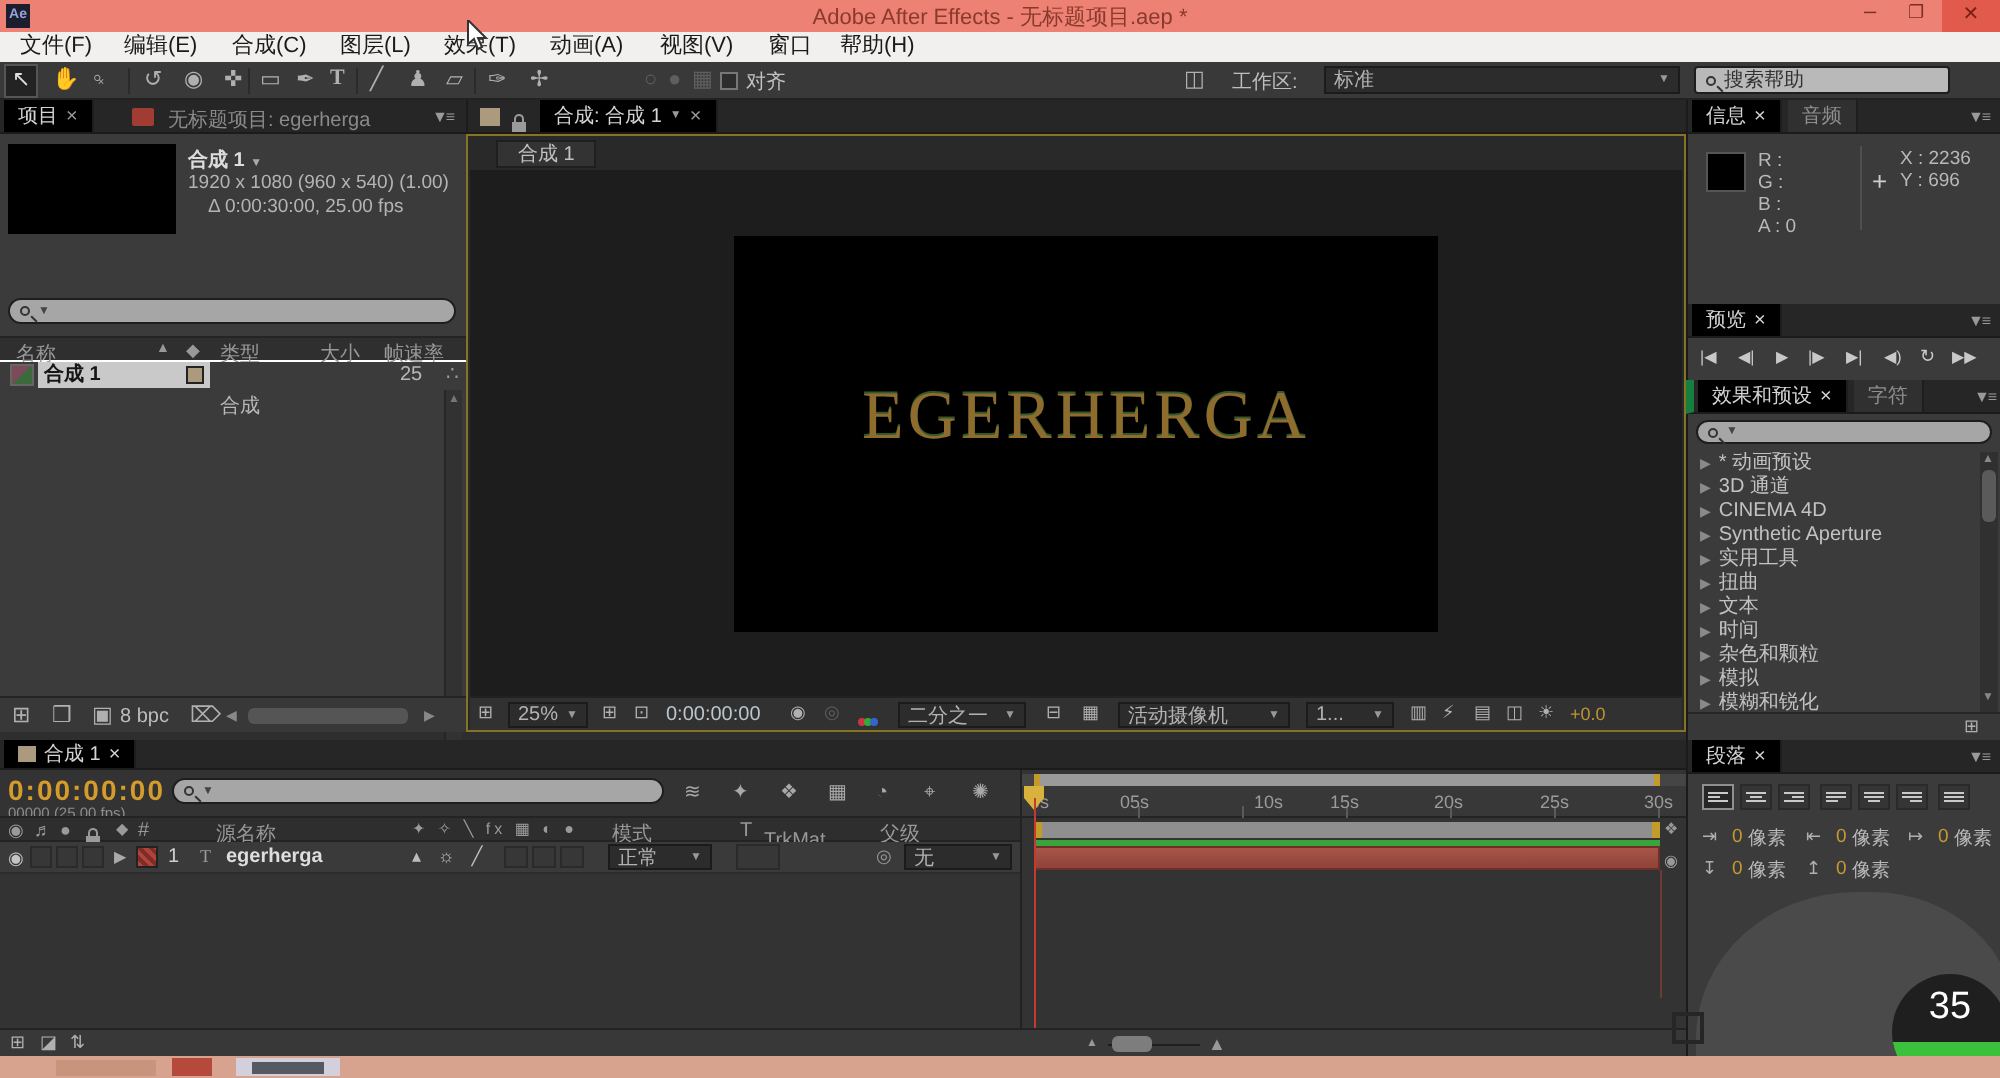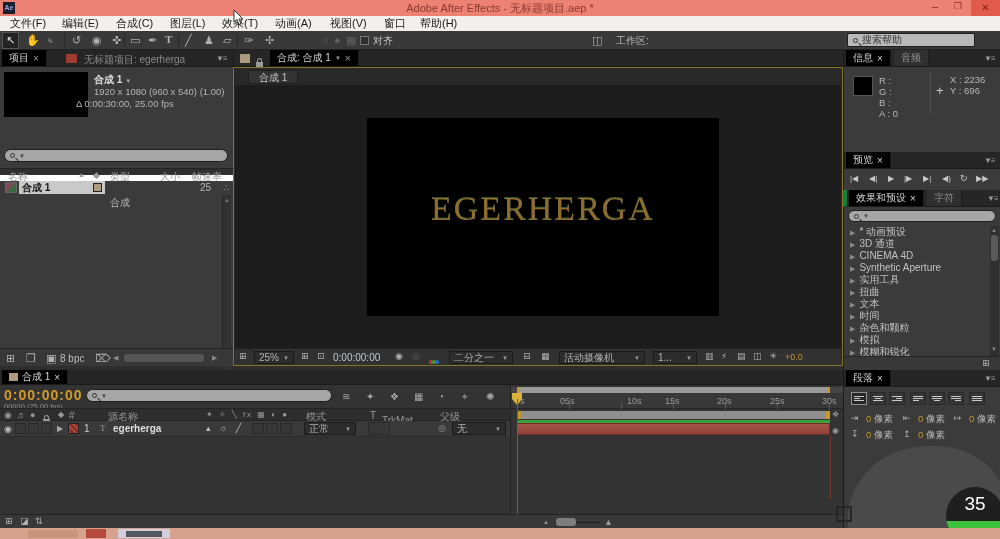--- a/index.html
+++ b/index.html
@@ -83,20 +83,24 @@
     <div class="a" style="left:237px;top:3px;width:1px;height:13px;background:#2a2a2a"></div>
     <span class="a ic" style="left:244px;top:4px">✑</span>
     <span class="a ic" style="left:265px;top:4px">✢</span>
     <span class="a ic dim" style="left:322px;top:4px">○</span>
     <span class="a ic dim" style="left:334px;top:4px">●</span>
     <span class="a ic dim" style="left:346px;top:4px">▦</span>
     <div class="a" style="left:360px;top:5px;width:9px;height:9px;border:1px solid #777;background:#2d2d2d"></div>
     <span class="a" style="left:373px;top:3px;font-size:10px;color:#c2c2c2">对齐</span>
     <span class="a ic" style="left:592px;top:4px">◫</span>
     <span class="a" style="left:616px;top:3px;font-size:10px;color:#bdbdbd">工作区:</span>
+    <div class="a dd" style="left:662px;top:2px;width:178px;height:14px">
+      <span>标准</span>
+      <span class="car">▼</span>
+    </div>
     <div class="a fld" style="left:847px;top:2px;width:128px;height:14px;border-radius:2px;background:#b9b9b9">
       <span class="mag"></span>
       <span style="font-size:10px;color:#333">搜索帮助</span>
     </div>
   </div>
 
   <div class="a strip" style="left:0;top:50px;width:233px;height:17px">
     <span class="tab on" style="margin-left:2px">
       <span>项目</span>
       <span style="color:#9a9a9a">×</span>
@@ -105,26 +109,26 @@
     <span class="a" style="left:84px;top:3px;font-size:10px;color:#8a8a8a">无标题项目: egerherga</span>
     <span class="a pm" style="left:216px;top:4px">▼≡</span>
   </div>
   <div class="a" style="left:0;top:67px;width:233px;height:281px;background:#3b3b3b">
     <div class="a" style="left:4px;top:5px;width:84px;height:45px;background:#000"></div>
     <div class="a" style="left:94px;top:6px;font-size:10px;font-weight:bold;color:#dcdcdc">
       <span>合成 1</span>
       <span class="car" style="color:#aaa">▼</span>
     </div>
     <div class="a" style="left:94px;top:19px;font-size:9.5px;color:#b4b4b4">1920 x 1080  (960 x 540) (1.00)</div>
-    <div class="a" style="left:76px;top:31px;font-size:9.5px;color:#b4b4b4">Δ 0:00:30:00, 25.00 fps</div>
+    <div class="a" style="left:104px;top:31px;font-size:9.5px;color:#b4b4b4">Δ 0:00:30:00, 25.00 fps</div>
     <div class="a fld" style="left:4px;top:82px;width:224px;height:13px">
       <span class="mag"></span>
       <span class="car">▼</span>
     </div>
-    <div class="a" style="left:0;top:101px;width:233px;height:13px;background:#2f2f2f;border-top:1px solid #242424;border-bottom:6px solid #ffffff">
+    <div class="a" style="left:0;top:101px;width:233px;height:13px;background:#2f2f2f;border-top:1px solid #242424;border-bottom:1px solid #ffffff">
       <span class="a colh" style="left:8px;top:1px">名称</span>
       <span class="a" style="left:78px;top:2px;font-size:7px;color:#999">▲</span>
       <span class="a" style="left:93px;top:1px;font-size:9px;color:#999">◆</span>
       <span class="a colh" style="left:110px;top:1px">类型</span>
       <span class="a colh" style="left:160px;top:1px">大小</span>
       <span class="a colh" style="left:192px;top:1px">帧速率</span>
     </div>
     <div class="a" style="left:0;top:114px;width:233px;height:14px;background:#3b3b3b">
       <span class="a" style="left:5px;top:1px;width:12px;height:11px;background:linear-gradient(135deg,#7c4a58 50%,#3c6a3c 50%);border:1px solid #666"></span>
       <span class="a" style="left:19px;top:0;width:86px;height:13px;background:#c9c9c9;color:#161616;font-size:10px;font-weight:bold;padding-left:3px;line-height:13px">合成 1</span>

